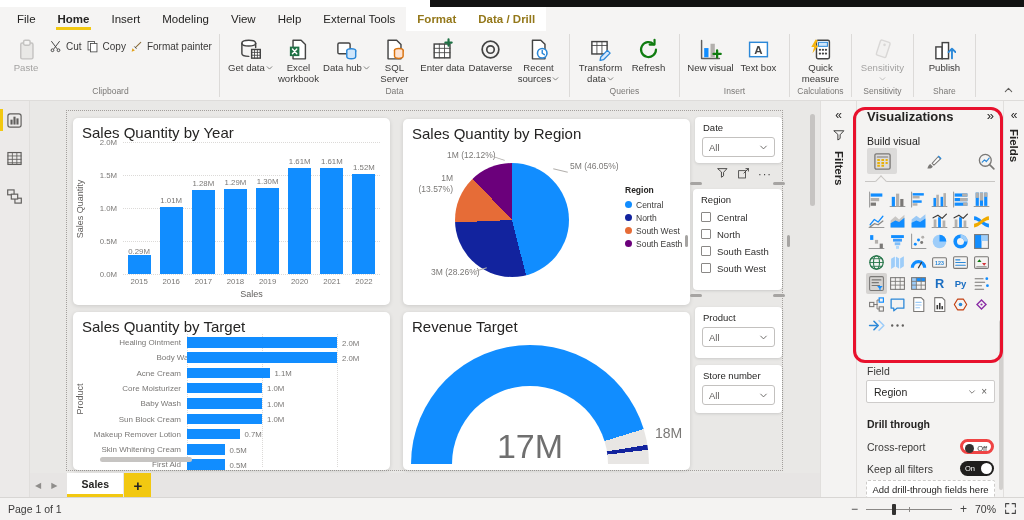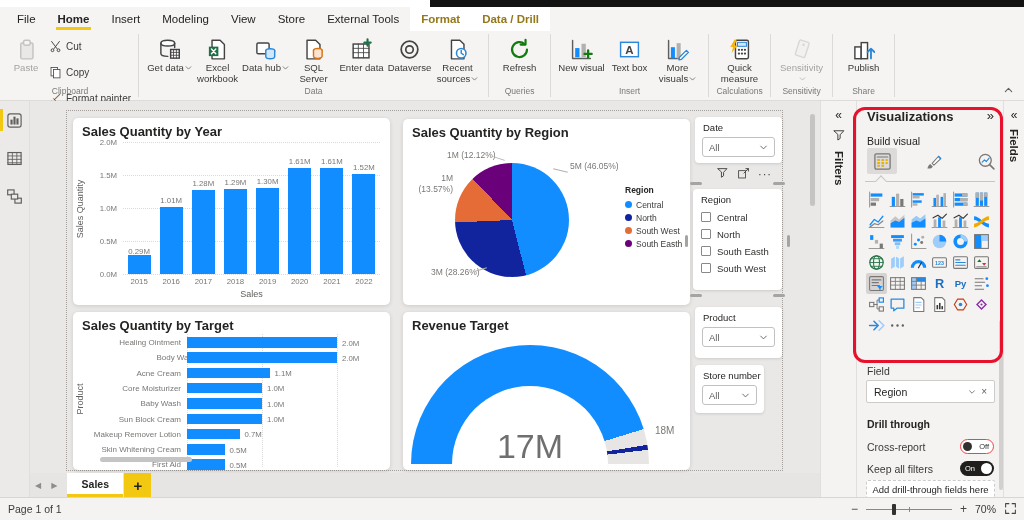--- a/index.html
+++ b/index.html
@@ -16,38 +16,38 @@
   .mi.ctx{background:#fff;color:#94781a;font-weight:600}
   
   .ribbon{height:70px;background:#f5f4f3;border-bottom:1px solid #dedcda;display:flex;padding:0 2px;position:relative}
   .rgroup{position:relative;display:flex;align-items:flex-start;gap:1px;padding:4px 7px 13px 7px;border-right:1px solid #dcdad8;margin:3px 0}
   .rgroup-label{position:absolute;bottom:1px;left:0;right:0;text-align:center;font-size:8.5px;color:#7a7876}
   .rbtn{display:flex;flex-direction:column;align-items:center;width:47px;font-size:9.6px;color:#3b3a39;text-align:center;line-height:1.12;gap:2px;cursor:default}
   .rbtn .ic{width:23px;height:23px}
   .disabled{opacity:.45}
   .clip-wrap{display:flex;gap:6px}
   .paste-btn{width:34px}
-  .clip-col{display:flex;flex-direction:column;gap:11px;padding-top:1px}
+  .clip-col{display:flex;gap:4px;padding-top:1px}
   .clip-item{display:flex;align-items:center;gap:4px;font-size:10px;color:#3b3a39;height:15px;white-space:nowrap}
   .clip-item .ic{width:13px;height:13px}
   .ic{display:inline-block}
   .ic svg{display:block;width:100%;height:100%}
   .ribbon-collapse{position:absolute;right:10px;bottom:6px;width:11px;height:8px}
   .ddc{display:inline-block;width:7px;height:5px;margin-left:1px}
   
   .main{display:flex;height:396px;position:relative}
   .navstrip{width:30px;background:#eceae9;border-right:1px solid #e0dedc}
   .nav-item{width:100%;height:38px;display:flex;align-items:center;justify-content:center;position:relative}
   .nav-item .ic{width:17px;height:17px}
   .nav-item.active::before{content:"";position:absolute;left:0;top:8px;bottom:8px;width:3px;background:#F2C811}
   .centercol{width:790px;display:flex;flex-direction:column}
   .canvas{height:372px;background:#e9e8e6;position:relative;overflow:hidden}
   .page-border{position:absolute;left:36px;top:9px;width:717px;height:361px;border:1px dotted #a39f9c}
   .card{position:absolute;background:#fff;border-radius:5px;box-shadow:0 1px 4px rgba(0,0,0,.13)}
-  .card-title{position:absolute;left:9px;top:6px;font-size:13px;font-weight:700;color:#252423;white-space:nowrap}
+  .card-title{position:absolute;left:9px;top:6px;font-size:15px;font-weight:400;color:#252423;white-space:nowrap}
   .vscroll{position:absolute;left:780px;top:13px;width:5px;height:92px;background:#c6c4c2;border-radius:3px}
   .hscroll{position:absolute;left:70px;top:356px;width:92px;height:5px;background:#c6c4c2;border-radius:3px}
   
   .grid-h{position:absolute;border-top:1px dotted #dcdad8;left:0;right:0;height:0}
   .grid-v{position:absolute;border-left:1px dotted #dcdad8;width:0}
   .ytick{position:absolute;font-size:7.8px;color:#7a7876;width:30px;text-align:right}
   .xtick{position:absolute;font-size:7.8px;color:#7a7876;text-align:center}
   .vlabel{position:absolute;font-size:7.8px;color:#7a7876;text-align:center}
   .bar-v{position:absolute;background:#118DFF}
   .bar-h{position:absolute;background:#118DFF;height:10.5px}
@@ -59,21 +59,21 @@
   .pie-label{position:absolute;font-size:8.5px;color:#7a7876;white-space:nowrap}
   .lead{position:absolute;height:1px;background:#b3b0ad}
   .legend{position:absolute;font-size:8.5px;color:#3b3a39}
   .legend .lt{font-weight:700;color:#252423;margin-bottom:3px}
   .legend .li{display:flex;align-items:center;gap:4px;height:13px;white-space:nowrap}
   .dot{width:7px;height:7px;border-radius:50%;display:inline-block}
   .gauge-wrap{position:absolute;overflow:hidden}
   .gauge-arc{position:absolute;border-radius:50%}
   .gauge-hole{position:absolute;background:#fff;border-radius:50%}
   .gauge-val{position:absolute;text-align:center;font-size:34px;color:#6f6f6f}
-  .gauge-target{position:absolute;font-size:10px;color:#7a7876}
+  .gauge-target{position:absolute;font-size:14px;color:#7a7876}
   
   .slicer{position:absolute;background:#fff;border-radius:4px;box-shadow:0 1px 3px rgba(0,0,0,.13)}
   .s-title{position:absolute;left:8px;top:5px;font-size:9.5px;color:#252423}
   .s-select{position:absolute;left:7px;right:7px;top:20px;height:20px;border:1px solid #c3c1bf;border-radius:3px;background:#fff;display:flex;align-items:center;justify-content:space-between;padding:0 6px;font-size:9.5px;color:#605e5c}
   .s-opt{position:absolute;left:8px;display:flex;align-items:center;gap:6px;font-size:9.5px;color:#323130;height:12px}
   .cbx{width:10px;height:10px;border:1px solid #8a8886;border-radius:1px;background:#fff;flex:0 0 auto}
   .handle{position:absolute;background:#a6a4a2;border-radius:2px}
   .sl-toolbar{position:absolute;display:flex;align-items:center;gap:8px}
   .sl-toolbar .ic{width:13px;height:13px}
   .sl-more{font-size:11px;color:#3b3a39;letter-spacing:1px;line-height:8px}
@@ -99,21 +99,21 @@
   .gcell.sel{background:#d6d4d2}
   .gcell .ic{width:17px;height:17px}
   .vp-fieldlbl{position:absolute;left:10px;top:264px;color:#3b3a39}
   .well{position:absolute;left:9px;top:279px;width:129px;height:23px;background:#fff;border:1px solid #cecccb;border-radius:2px;display:flex;align-items:center;padding:0 7px;gap:5px}
   .well .wv{flex:1;color:#252423}
   .well .wx{color:#605e5c;font-size:10px}
   .well .ic{width:8px;height:6px}
   .vp-drill{position:absolute;left:10px;top:317px;font-weight:700}
   .vp-row{position:absolute;left:10px;right:9px;display:flex;align-items:center;justify-content:space-between;color:#3b3a39}
   .tg{width:34px;height:15px;border-radius:8px;position:relative;flex:0 0 auto}
-  .tg.off{border:1px solid #ef4444;background:#fff}
+  .tg.off{border:3px solid #ef4444;background:#fff}
   .tg.off i{position:absolute;left:2px;top:2px;width:9px;height:9px;border-radius:50%;background:#323130}
   .tg.off b{position:absolute;right:4px;top:2px;font-size:7.5px;font-weight:400;color:#323130}
   .tg.on{background:#1f1e1d}
   .tg.on i{position:absolute;right:2px;top:2px;width:11px;height:11px;border-radius:50%;background:#fff}
   .tg.on b{position:absolute;left:5px;top:2.5px;font-size:7.5px;font-weight:400;color:#fff}
   .addbox{position:absolute;left:9px;top:379px;width:129px;height:18px;background:#fff;border:1px dashed #cdcbc9;border-radius:2px;display:flex;align-items:center;justify-content:center;font-size:9.5px;color:#252423;white-space:nowrap}
   .pane-scroll{position:absolute;right:0;top:219px;width:4px;height:170px;background:#d2d0ce;border-radius:2px}
   .redrect{position:absolute;left:853px;top:6px;width:150px;height:256px;border:3px solid #E8112D;border-radius:12px;pointer-events:none;z-index:40}
   
   .tabbar{height:24px;background:#e7e5e4;display:flex;align-items:stretch;position:relative}
@@ -134,21 +134,21 @@
 <div class="app">
   <div class="titlebar">
       <div class="tb-dark"></div>
     </div>
   <div class="menubar" id="menubar">
       <div class="mi">File</div>
       <div class="mi active">Home</div>
       <div class="mi">Insert</div>
       <div class="mi">Modeling</div>
       <div class="mi">View</div>
-      <div class="mi">Store</div>
+      <div class="mi">Help</div>
       <div class="mi">External Tools</div>
       <div class="mi ctx">Format</div>
       <div class="mi ctx">Data / Drill</div>
     </div>
   <div class="ribbon" id="ribbon">
       <div class="rgroup">
         <div class="clip-wrap">
           <div class="rbtn paste-btn disabled">
             <span class="ic">
               <svg viewBox="0 0 16 16">
@@ -269,20 +269,32 @@
           <div>Recent sources<span class="ddc"><svg viewBox="0 0 12 10">
                 <path d="M2 3l4 4 4-4" stroke="#605e5c" stroke-width="1.3" fill="none" stroke-linecap="round" stroke-linejoin="round"></path>
               </svg></span></div>
         </div>
         <div class="rgroup-label">Data</div>
       </div>
       <div class="rgroup">
         <div class="rbtn">
           <span class="ic">
             <svg viewBox="0 0 16 16">
+              <rect x="2" y="2.5" width="10.6" height="8.6" fill="#fff" stroke="#444"></rect>
+              <path d="M2 5.2h10.6M5.5 2.5v8.6M9 2.5v8.6" stroke="#444" stroke-width="0.6" fill="none" stroke-linecap="round" stroke-linejoin="round"></path>
+              <path d="M8.2 13.2l4.6-4.6 1.9 1.9-4.6 4.6-2.4.5z" stroke="#2b88d8" stroke-width="0.9" fill="#dbeafc" stroke-linecap="round" stroke-linejoin="round"></path>
+            </svg>
+          </span>
+          <div>Transform data<span class="ddc"><svg viewBox="0 0 12 10">
+                <path d="M2 3l4 4 4-4" stroke="#605e5c" stroke-width="1.3" fill="none" stroke-linecap="round" stroke-linejoin="round"></path>
+              </svg></span></div>
+        </div>
+        <div class="rbtn">
+          <span class="ic">
+            <svg viewBox="0 0 16 16">
               <path d="M13.2 8a5.2 5.2 0 1 1-1.6-3.7" stroke="#107c10" stroke-width="1.5" fill="none" stroke-linecap="round" stroke-linejoin="round"></path>
               <path d="M12.2 1.2v3.4H8.8" stroke="#107c10" stroke-width="1.5" fill="none" stroke-linecap="round" stroke-linejoin="round"></path>
             </svg>
           </span>
           <div>Refresh</div>
         </div>
         <div class="rgroup-label">Queries</div>
       </div>
       <div class="rgroup">
         <div class="rbtn">
@@ -297,33 +309,20 @@
           <div>New visual</div>
         </div>
         <div class="rbtn">
           <span class="ic">
             <svg viewBox="0 0 16 16">
               <rect x="1.8" y="3" width="12.4" height="10" fill="#fff" stroke="#2b88d8"></rect>
               <text x="8" y="11" font-size="8" fill="#444" text-anchor="middle" font-weight="bold" font-family="Liberation Sans,sans-serif">A</text>
             </svg>
           </span>
           <div>Text box</div>
-        </div>
-        <div class="rbtn">
-          <span class="ic">
-            <svg viewBox="0 0 16 16">
-              <path d="M1.8 1.8v12.4h9" stroke="#605e5c" stroke-width="1" fill="none" stroke-linecap="round" stroke-linejoin="round"></path>
-              <rect x="3.4" y="6.4" width="2.8" height="7.8" fill="#118DFF"></rect>
-              <rect x="7.4" y="3.6" width="2.8" height="10.6" fill="#b3b0ad"></rect>
-              <path d="M9.4 13.4l4.8-4.8 1.4 1.4-4.8 4.8-1.8.4z" stroke="#2b88d8" stroke-width="0.9" fill="#fff" stroke-linecap="round" stroke-linejoin="round"></path>
-            </svg>
-          </span>
-          <div>More visuals<span class="ddc"><svg viewBox="0 0 12 10">
-                <path d="M2 3l4 4 4-4" stroke="#605e5c" stroke-width="1.3" fill="none" stroke-linecap="round" stroke-linejoin="round"></path>
-              </svg></span></div>
         </div>
         <div class="rgroup-label">Insert</div>
       </div>
       <div class="rgroup">
         <div class="rbtn">
           <span class="ic">
             <svg viewBox="0 0 16 16">
               <rect x="5.2" y="1.6" width="9" height="12.8" fill="#fff" rx="1" stroke="#444"></rect>
               <rect x="6.6" y="3" width="6.2" height="2.8" fill="#cfe6fb" stroke="#2b88d8" stroke-width=".7"></rect>
               <circle cx="7.6" cy="8.2" r="0.8" fill="#444" stroke="none" stroke-width="1"></circle>
@@ -584,21 +583,21 @@
           <div class="s-select">
             <span>All</span>
             <span class="ic" id="chev-product" style="width: 9px; height: 7px;">
                 <svg viewBox="0 0 12 10">
                   <path d="M2 3l4 4 4-4" stroke="#605e5c" stroke-width="1.3" fill="none" stroke-linecap="round" stroke-linejoin="round"></path>
                 </svg>
               </span>
           </div>
         </div>
 
-        <div class="slicer" style="left:665px;top:264px;width:69px;height:48px">
+        <div class="slicer" style="left:665px;top:264px;width:87px;height:48px">
           <div class="s-title">Store number</div>
           <div class="s-select">
             <span>All</span>
             <span class="ic" id="chev-store" style="width: 9px; height: 7px;">
                 <svg viewBox="0 0 12 10">
                   <path d="M2 3l4 4 4-4" stroke="#605e5c" stroke-width="1.3" fill="none" stroke-linecap="round" stroke-linejoin="round"></path>
                 </svg>
               </span>
           </div>
         </div>

